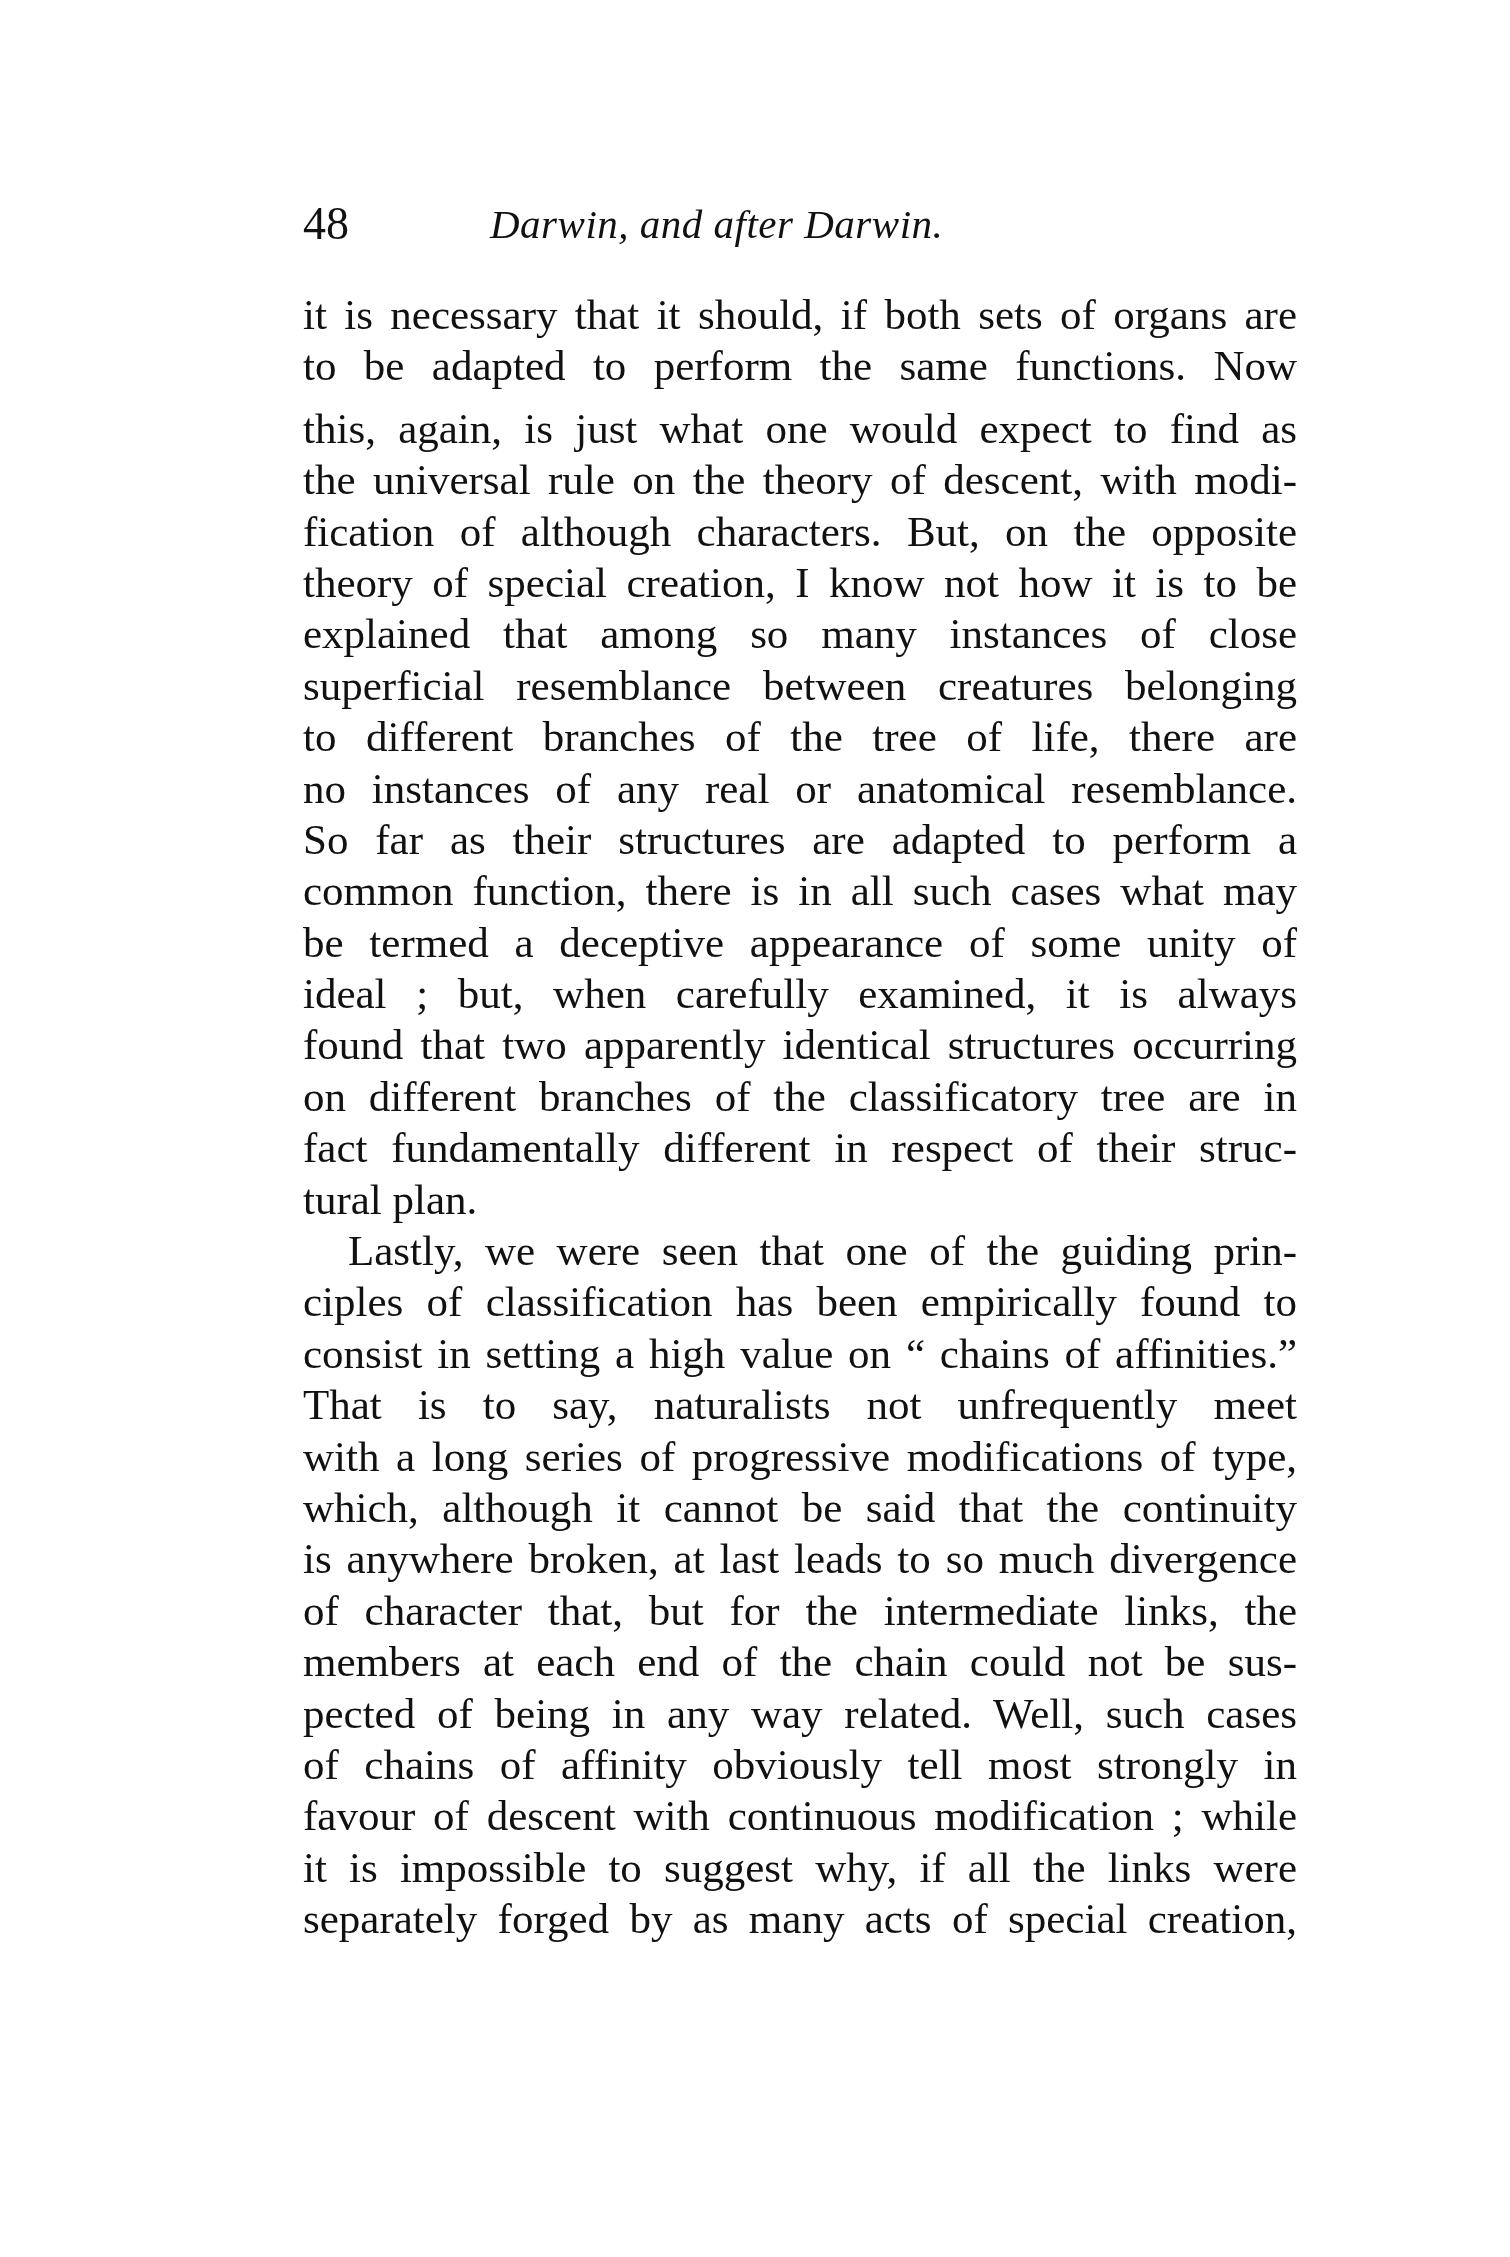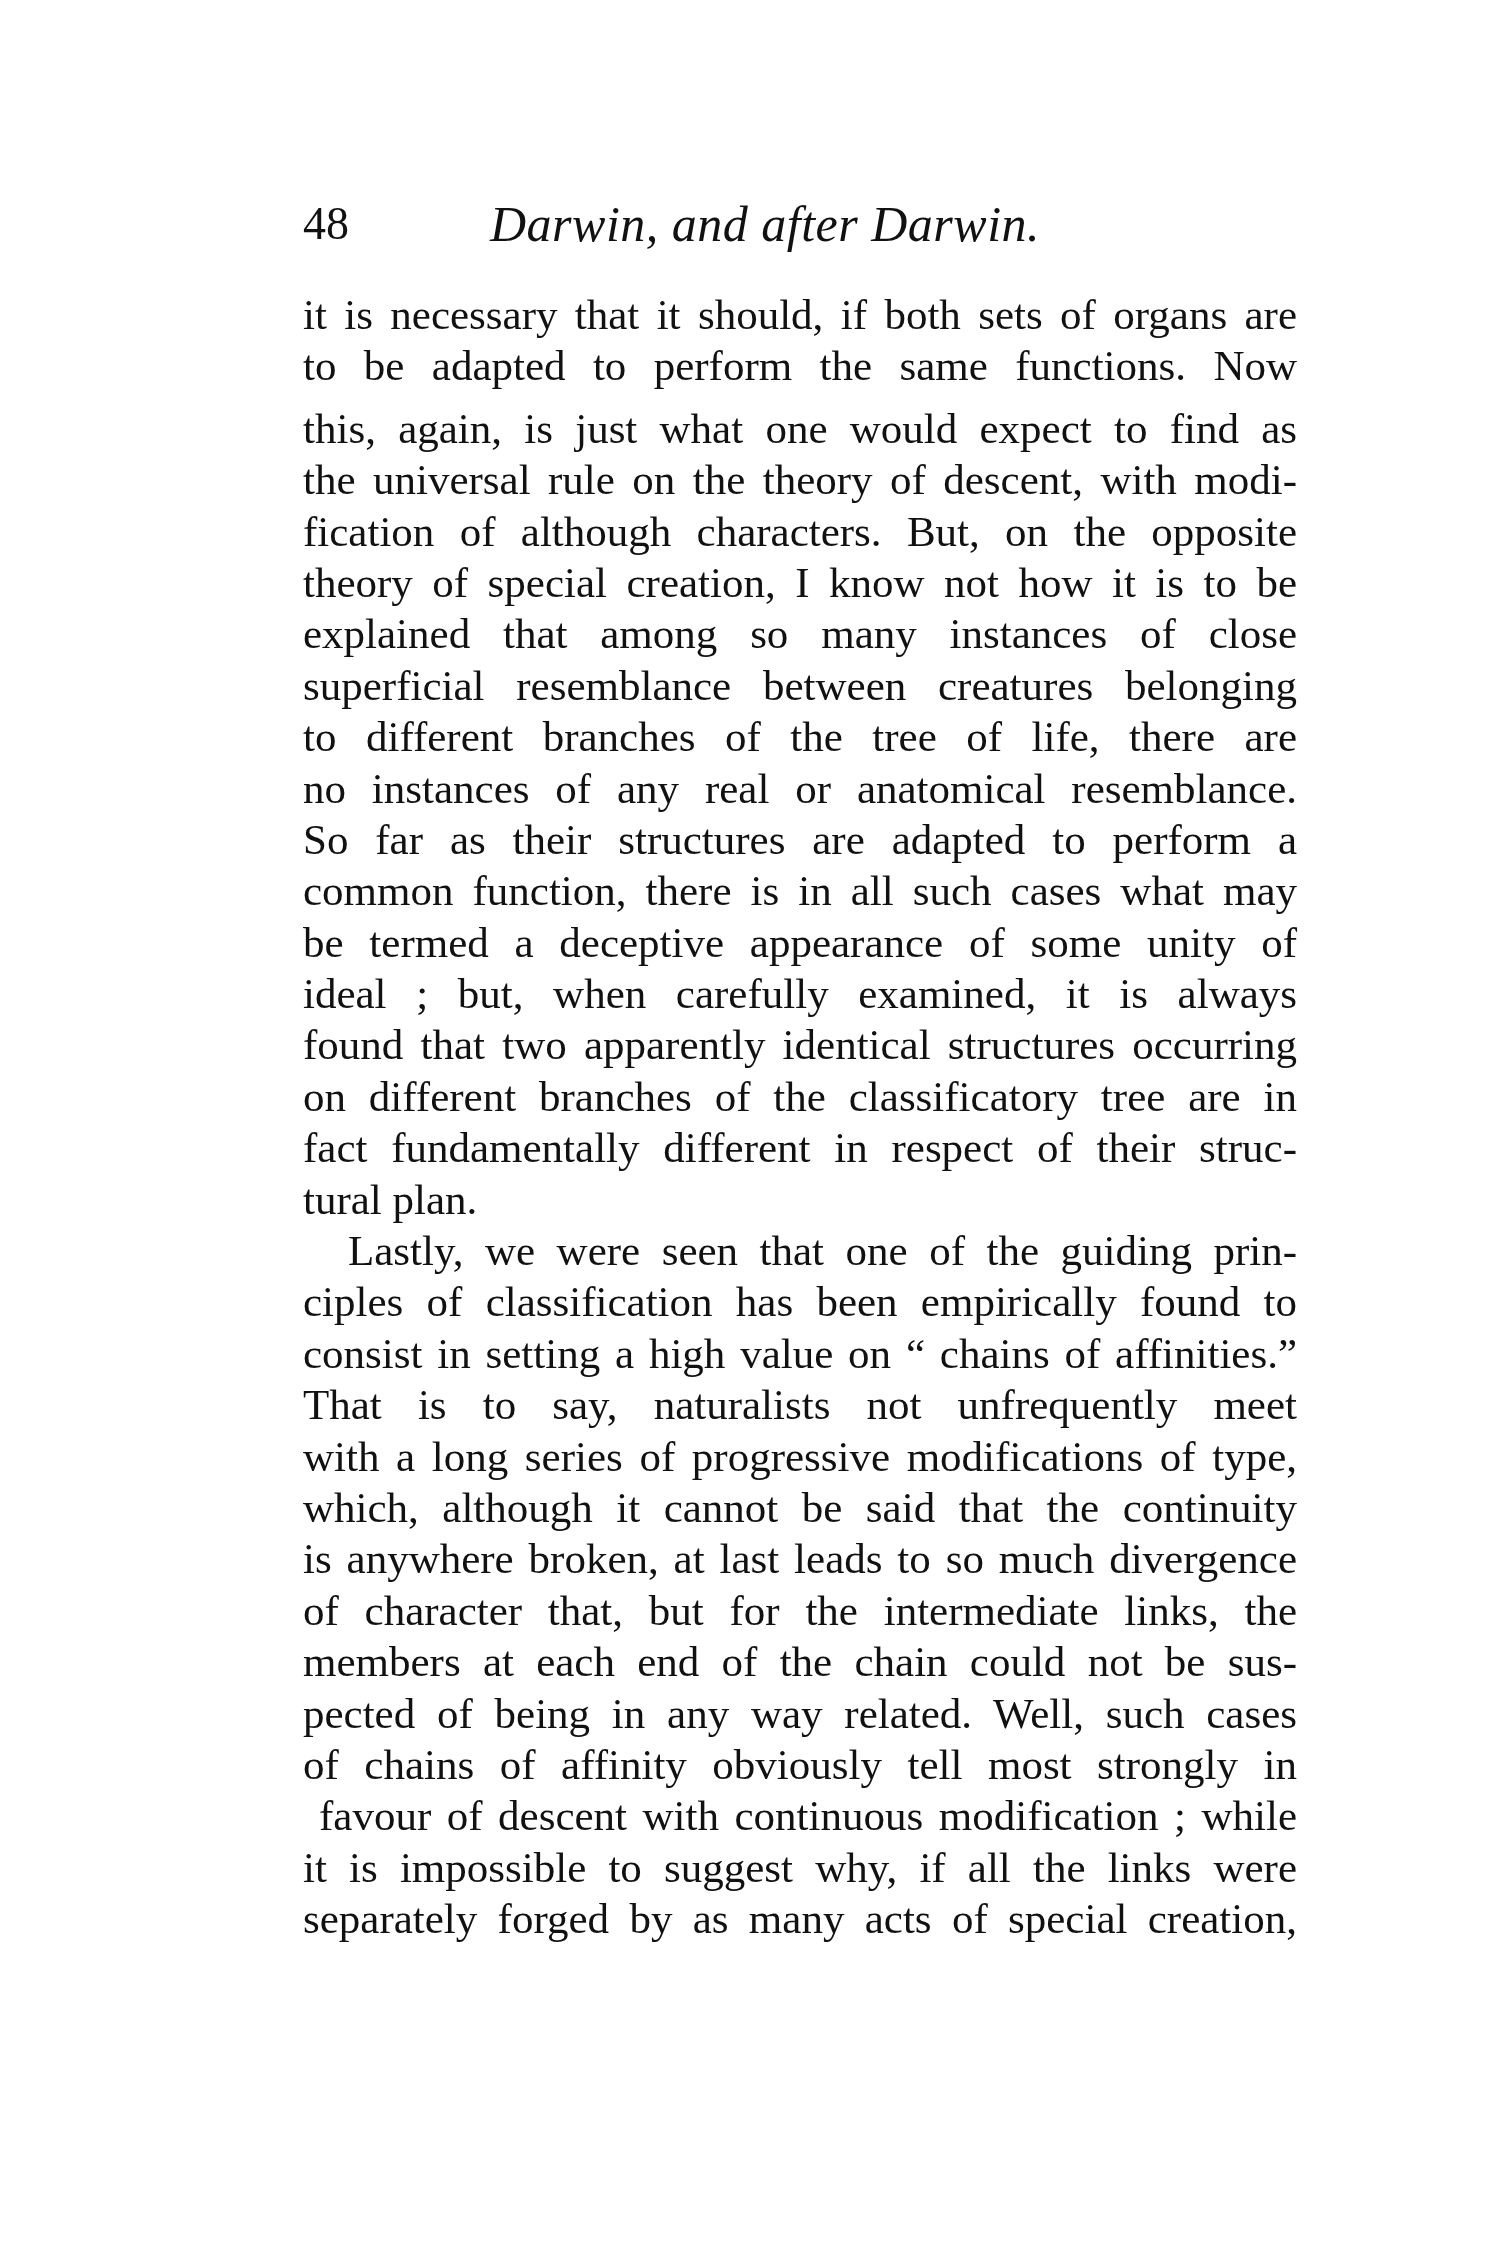--- a/index.html
+++ b/index.html
@@ -35,21 +35,21 @@
     left: 0;
     top: 0;
     font-size: 46px;
     line-height: 56px;
     color: #111;
   }
   .running-title {
     position: absolute;
     left: 187px;
     top: 0;
-    font-size: 50px;
+    font-size: 41px;
     line-height: 56px;
     font-style: italic;
     color: #111;
     white-space: nowrap;
     letter-spacing: 0.5px;
   }
   .body-text {
     position: absolute;
     left: 303px;
     top: 289px;
@@ -104,17 +104,17 @@
     <span class="line" style="word-spacing: 0px;">ciples of classification has been empirically found to</span>
     <span class="line" style="word-spacing: 0px;">consist in setting a high value on “ chains of affinities.”</span>
     <span class="line" style="word-spacing: 0px;">That is to say, naturalists not unfrequently meet</span>
     <span class="line" style="word-spacing: 0px;">with a long series of progressive modifications of type,</span>
     <span class="line" style="word-spacing: 0px;">which, although it cannot be said that the continuity</span>
     <span class="line" style="word-spacing: 0px;">is anywhere broken, at last leads to so much divergence</span>
     <span class="line" style="word-spacing: 0px;">of character that, but for the intermediate links, the</span>
     <span class="line" style="word-spacing: 0px;">members at each end of the chain could not be sus-</span>
     <span class="line" style="word-spacing: 0px;">pected of being in any way related.  Well, such cases</span>
     <span class="line" style="word-spacing: 0px;">of chains of affinity obviously tell most strongly in</span>
-    <span class="line" style="word-spacing: 0px; margin-left: 16px;">favour of descent with continuous modification ; while</span>
+    <span class="line" style="word-spacing: 0px;">favour of descent with continuous modification ; while</span>
     <span class="line" style="word-spacing: 0px;">it is impossible to suggest why, if all the links were</span>
     <span class="line" style="word-spacing: 0px;">separately forged by as many acts of special creation,</span>
   </div>
 </div>
 
 </body></html>

